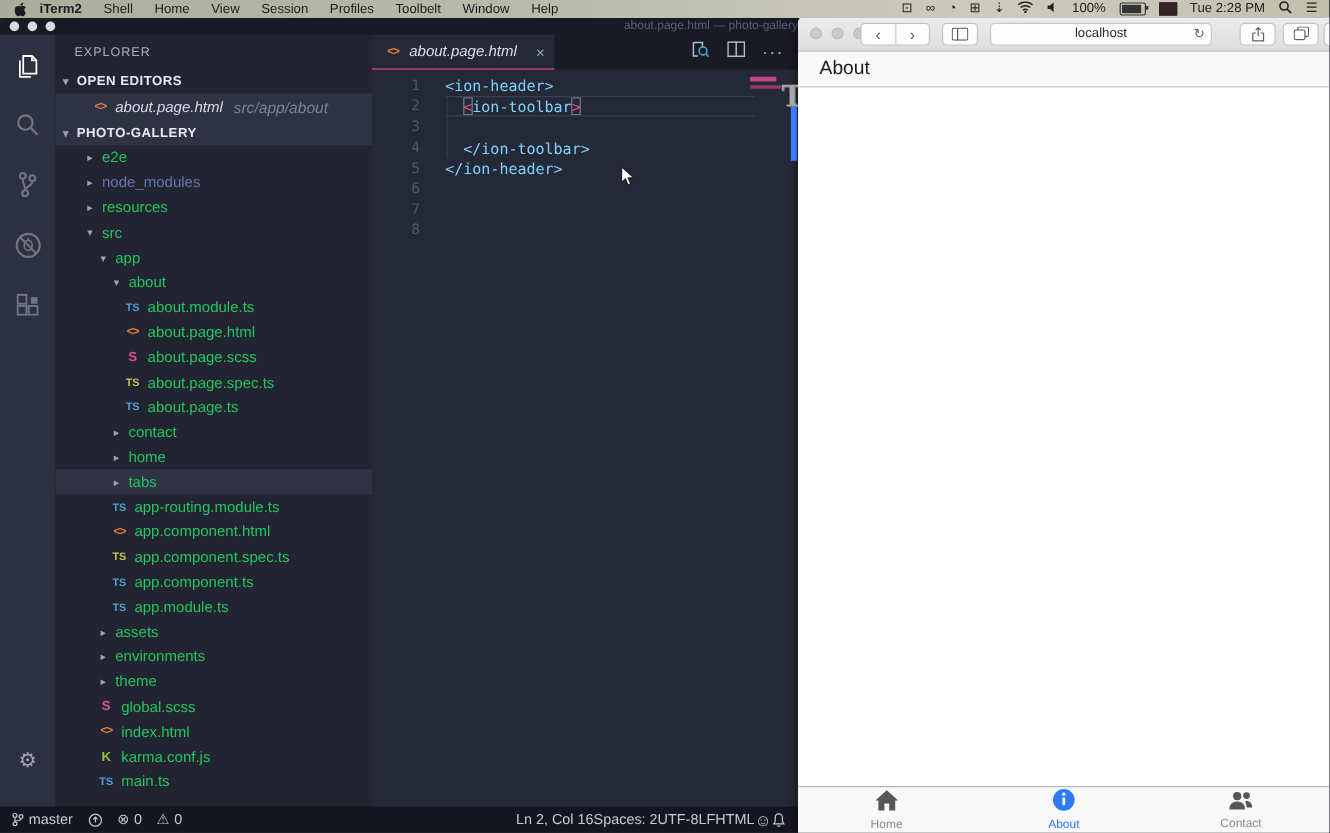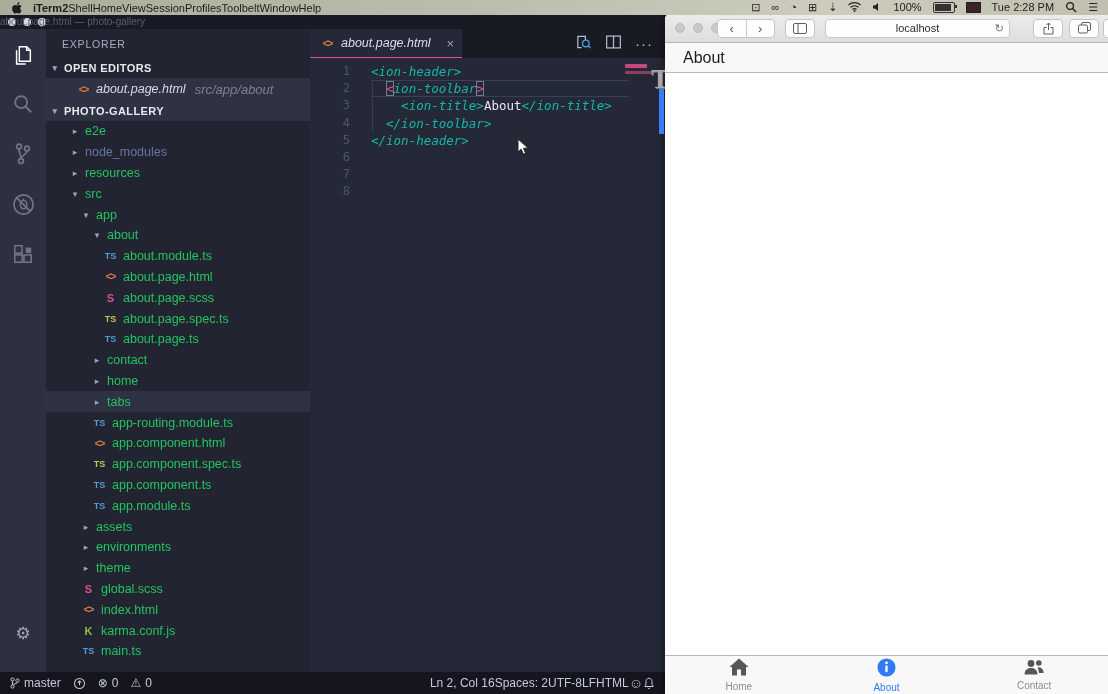--- a/index.html
+++ b/index.html
@@ -4,37 +4,37 @@
 <style>
   html,body{margin:0;padding:0;}
   body{font-family:"Liberation Sans",sans-serif;background:#333;}
   .screen{position:relative;width:1108px;height:694px;overflow:hidden;background:#1c1e28;}
 
   
   .menubar{position:absolute;left:0;top:0;width:1108px;height:15px;
     background:linear-gradient(90deg,#a9ad9b 0%,#b9bcab 40%,#cdccbc 75%,#c2bfae 100%);
     display:flex;align-items:center;font-size:11px;color:#1c1c1c;z-index:50;}
   .menubar .apple{margin:0 10px 0 12px;display:flex;align-items:center;}
-  .menubar .menus{display:flex;}
+  .menubar .menus{display:flex;gap:18px;}
   .menubar .menus .mi{white-space:nowrap;}
   .menubar .menus .mi.bold{font-weight:bold;}
   .menubar .mstatus{margin-left:auto;display:flex;align-items:center;gap:11px;padding-right:10px;color:#222;}
   .menubar .mstatus .gly{font-size:11px;line-height:1;}
   .batt{display:inline-block;width:20px;height:9px;border:1px solid #333;border-radius:2px;position:relative;}
   .batt::before{content:"";position:absolute;left:1px;top:1px;bottom:1px;width:16px;background:#333;}
   .batt::after{content:"";position:absolute;right:-3px;top:2px;width:2px;height:3px;background:#333;}
   .flagic{display:inline-block;width:13px;height:9px;background:#3a2326;border:1px solid #222;}
 
   
   .vscode{position:absolute;left:0;top:15px;width:665px;height:679px;background:#252836;
     border-radius:5px 5px 0 0;display:flex;flex-direction:column;overflow:hidden;}
   .vs-titlebar{height:14px;background:#191b24;position:relative;flex:0 0 auto;}
   .vs-titlebar .lights{position:absolute;left:8px;top:3px;display:flex;gap:7px;}
   .vs-titlebar .lights i{width:8px;height:8px;border-radius:50%;background:#d9dade;display:block;}
-  .vs-titlebar .wtitle{position:absolute;left:0;right:0;top:1px;text-align:left;font-size:10px;color:#585d7d;}
+  .vs-titlebar .wtitle{position:absolute;left:0;right:0;top:1px;text-align:right;font-size:10px;color:#585d7d;}
   .vs-main{flex:1;display:flex;min-height:0;}
   .activitybar{width:46px;background:#2d3040;display:flex;flex-direction:column;align-items:center;
     padding-top:12px;gap:24px;flex:0 0 auto;position:relative;}
   .ab-icon{width:26px;height:26px;display:flex;align-items:center;justify-content:center;opacity:.55;}
   .ab-icon.active{opacity:1;}
   .ab-icon svg{display:block;}
   .ab-settings{position:absolute;bottom:28px;left:0;width:46px;display:flex;justify-content:center;
     font-size:17px;color:#9fa3b5;}
 
   .sidebar{width:264px;background:#222431;flex:0 0 auto;display:flex;flex-direction:column;
@@ -66,21 +66,21 @@
     border-bottom:1px solid #e14e8a;box-sizing:border-box;}
   .tab .fic{font-size:10px;}
   .tab .tname{font-style:italic;font-size:12.5px;color:#dcdfe8;flex:1;}
   .tab .tclose{color:#9da1b0;font-size:13px;}
   .ed-actions{margin-left:auto;display:flex;align-items:center;gap:14px;padding-right:12px;color:#b9bcc9;}
   .code{flex:1;position:relative;font-family:"DejaVu Sans Mono","Liberation Mono",monospace;
     font-size:12.5px;padding-top:5px;overflow:hidden;}
   .crow{height:17.2px;line-height:17.2px;display:flex;position:relative;}
   .crow .lnum{width:40px;text-align:right;color:#4d5475;flex:0 0 auto;font-size:12px;}
   .crow .ltext{padding-left:21px;white-space:pre;}
-  .tok-tag{color:#14b8a6;font-style:italic;}
+  .tok-tag{color:#7dd3fc;}
   .tok-txt{color:#e6e8ee;}
   .tok-tagb{color:#ef4d8b;outline:1px solid #767b94;outline-offset:-1px;}
   .crow.current::after{content:"";position:absolute;left:61px;width:258px;top:0;bottom:0;
     border-top:1px solid #3a3f58;border-bottom:1px solid #3a3f58;pointer-events:none;}
   .indent-guide{position:absolute;left:62px;top:22px;height:52px;width:0;border-left:1px solid #383d55;}
   .minimap{position:absolute;right:12px;top:4px;width:30px;height:60px;}
   .minimap .mk1{position:absolute;left:2px;top:2px;width:22px;height:4px;background:#e14e8a;opacity:.85;border-radius:1px;}
   .minimap .mk2{position:absolute;left:2px;top:9px;width:26px;height:3px;background:#c04578;opacity:.7;border-radius:1px;}
   .ghost-t{position:absolute;right:-4px;top:6px;font-size:27px;font-weight:bold;color:#a8a8a8;
     text-shadow:1px 1px 0 #777;font-family:"Liberation Serif",serif;z-index:5;}
@@ -373,21 +373,20 @@
           <div class="crow">
               <span class="lnum">1</span>
               <span class="ltext"><span class="tok-tag">&lt;ion-header&gt;</span></span>
             </div>
             <div class="crow current">
               <span class="lnum">2</span>
               <span class="ltext"><span class="tok-sp">  </span><span class="tok-tagb">&lt;</span><span class="tok-tag">ion-toolbar</span><span class="tok-tagb">&gt;</span></span>
             </div>
             <div class="crow">
               <span class="lnum">3</span>
-              <span class="ltext"><span class="tok-sp">    </span><span class="tok-tag">&lt;ion-title&gt;</span><span class="tok-txt">About</span><span class="tok-tag">&lt;/ion-title&gt;</span></span>
             </div>
             <div class="crow">
               <span class="lnum">4</span>
               <span class="ltext"><span class="tok-sp">  </span><span class="tok-tag">&lt;/ion-toolbar&gt;</span></span>
             </div>
             <div class="crow">
               <span class="lnum">5</span>
               <span class="ltext"><span class="tok-tag">&lt;/ion-header&gt;</span></span>
             </div>
             <div class="crow">

